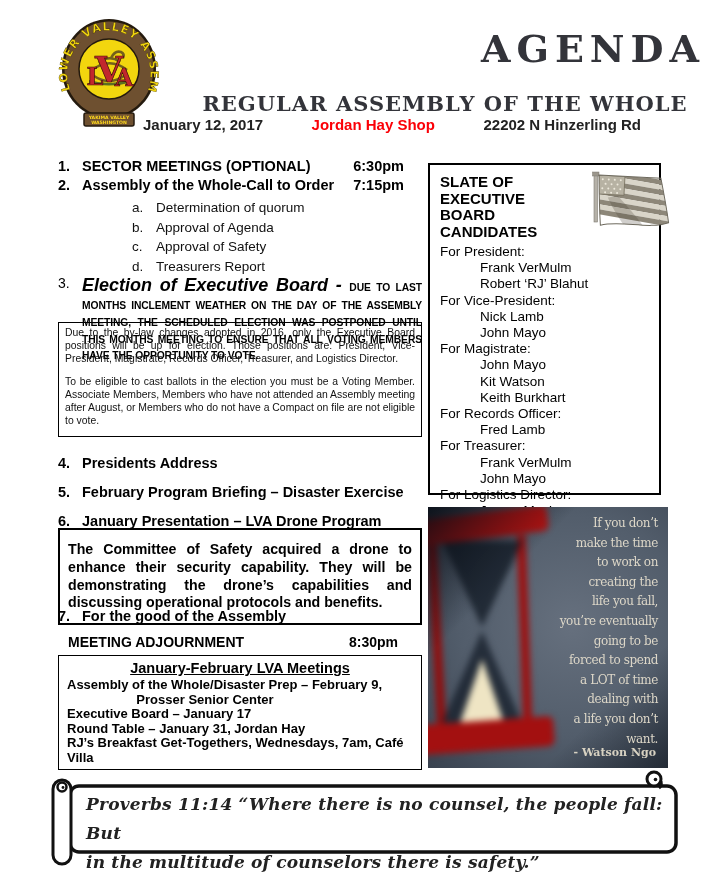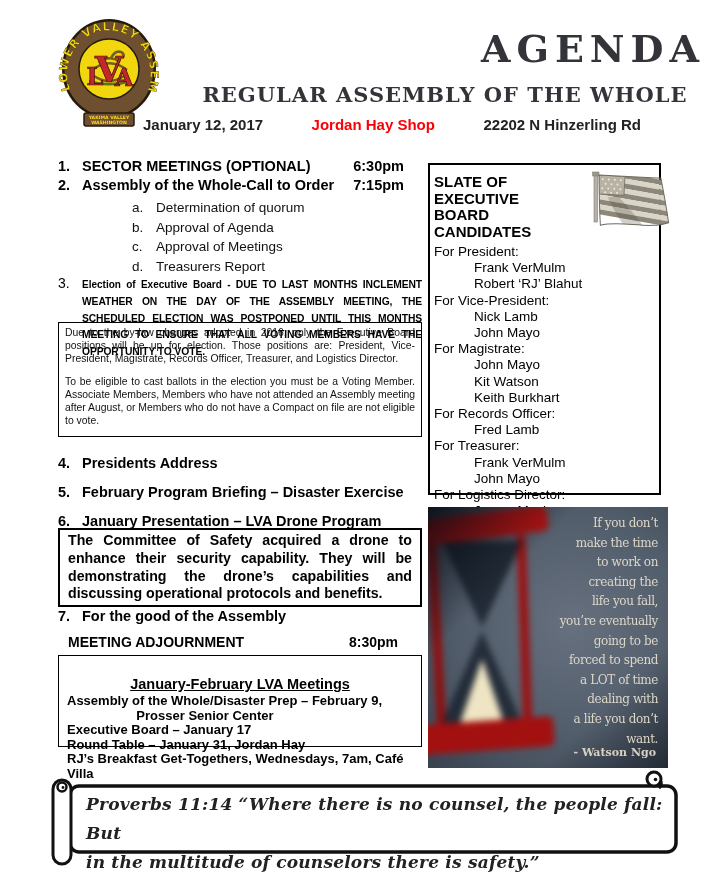--- a/index.html
+++ b/index.html
@@ -4,58 +4,58 @@
 <style>
   * { margin:0; padding:0; box-sizing:border-box; }
   body { background:#ffffff; font-family:"Liberation Sans", sans-serif; }
   .page { position:relative; width:727px; height:876px; background:#fff; overflow:hidden; }
 
   
   .logo { position:absolute; left:58px; top:16px; width:102px; height:114px; }
   .page-title { position:absolute; left:478px; top:26px; width:230px;
     font-family:"DejaVu Serif", serif; font-weight:bold; font-size:38px;
     letter-spacing:6px; color:#33343a; text-align:center; }
-  .page-subtitle { position:absolute; left:190px; top:82px; width:510px;
+  .page-subtitle { position:absolute; left:190px; top:91px; width:510px;
     font-family:"DejaVu Serif", serif; font-weight:bold; font-size:21px;
     letter-spacing:1px; color:#33343a; text-align:center; white-space:nowrap; }
   .date-line { position:absolute; left:143px; top:116px; width:498px;
     display:flex; justify-content:space-between; font-weight:bold; font-size:15px; color:#222; }
   .venue { color:#fb0007; }
 
   
   .left-col { position:absolute; left:58px; top:158px; width:364px; height:612px; }
   .abs { position:absolute; left:0; right:0; }
   .item-row { display:flex; font-weight:bold; font-size:14.5px; color:#000; }
   .item-row .num { width:24px; }
   .item-row .time { margin-left:auto; margin-right:18px; }
   .sub-list { }
   .sub-row { display:flex; margin-left:74px; font-size:13.5px; line-height:19.5px; color:#111; }
   .sub-row .letter { width:24px; }
   .item3 { font-size:14.5px; }
   .item3 .num3 { position:absolute; left:0; top:0; font-size:14px; color:#000; }
   .item3 .body3 { margin-left:24px; text-align:justify; }
-  .it3-label { font-weight:bold; font-size:10px; }
+  .it3-label { font-weight:bold; font-size:18px;font-style:italic; }
   .it3-note { font-weight:bold; font-size:10.3px; line-height:12.8px; letter-spacing:-0.1px; }
   .voting-box { border:1px solid #000; padding:4px 6px; font-size:10.4px; line-height:12.8px;
     text-align:justify; color:#111; height:115px; overflow:hidden; }
   .voting-box p { margin-bottom:11px; }
-  .drone-box { border:2px solid #000; padding:2px 8px; font-weight:bold; font-size:14.2px;
+  .drone-box { border:2px solid #000; padding:11px 8px; font-weight:bold; font-size:14.2px;
     line-height:17.8px; text-align:justify; color:#000; }
   .adjourn-row { display:flex; font-weight:bold; font-size:14px; padding-left:10px; }
   .adjourn-row .time { margin-left:auto; margin-right:24px; }
-  .meetings-box { border:1.5px solid #000; padding:20px 8px; height:92px; }
+  .meetings-box { border:1.5px solid #000; padding:4px 8px; height:115px; }
   .meetings-title { text-align:center; font-weight:bold; font-size:14.5px;
     text-decoration:underline; margin-bottom:2px; }
   .meeting-line { font-weight:bold; font-size:13px; line-height:14.6px; }
   .meeting-line.centered { text-align:center; padding-right:70px; }
 
   
   .right-col { position:absolute; left:428px; top:160px; width:240px; }
   .slate-box { position:absolute; top:3px; left:0; width:233px; height:332px;
-    border:2px solid #000; padding:9px 4px; }
+    border:2px solid #000; padding:9px 10px; }
   .slate-title { font-weight:bold; font-size:15px; line-height:16.5px; width:150px; }
   .flag-icon { position:absolute; right:-22px; top:6px; width:92px; height:76px; }
   .slate-groups { margin-top:4px; }
   .office { font-size:13.5px; line-height:16.2px; color:#000; }
   .name { font-size:13.5px; line-height:16.2px; color:#000; padding-left:40px; }
 
   .quote-img { position:absolute; top:347px; left:0; width:240px; height:261px;
     background:radial-gradient(circle at 60% 45%, #66707e 0%, #525d6b 55%, #39424f 100%);
     overflow:hidden; }
   .vignette { position:absolute; inset:0;
@@ -151,21 +151,21 @@
       <div class="sub-row">
         <span class="letter">a.</span>
         <span>Determination of quorum</span>
       </div>
       <div class="sub-row">
         <span class="letter">b.</span>
         <span>Approval of Agenda</span>
       </div>
       <div class="sub-row">
         <span class="letter">c.</span>
-        <span>Approval of Meetings</span>
+        <span>Approval of Safety</span>
       </div>
       <div class="sub-row">
         <span class="letter">d.</span>
         <span>Treasurers Report</span>
       </div>
     </div>
 
     <div class="abs item3" style="top:117px;">
       <span class="num3">3.</span>
       <div class="body3">

